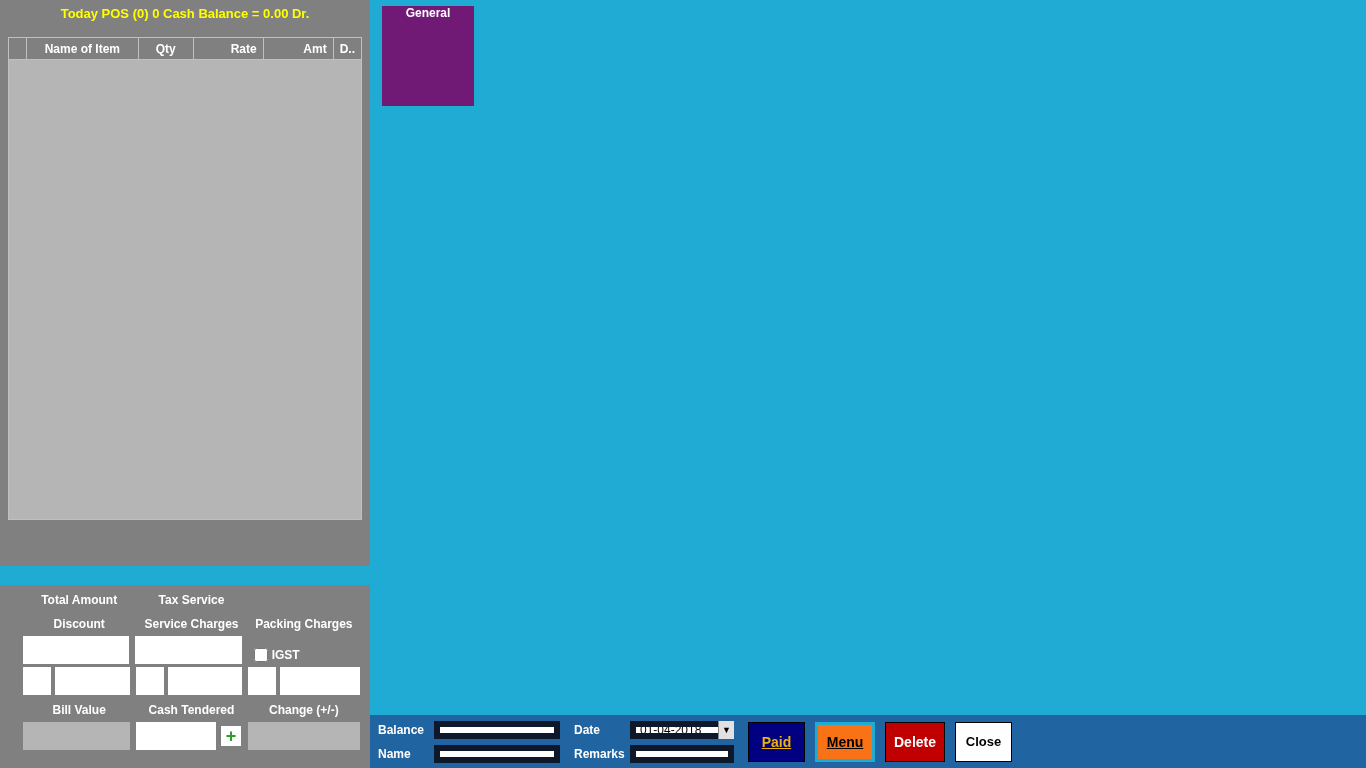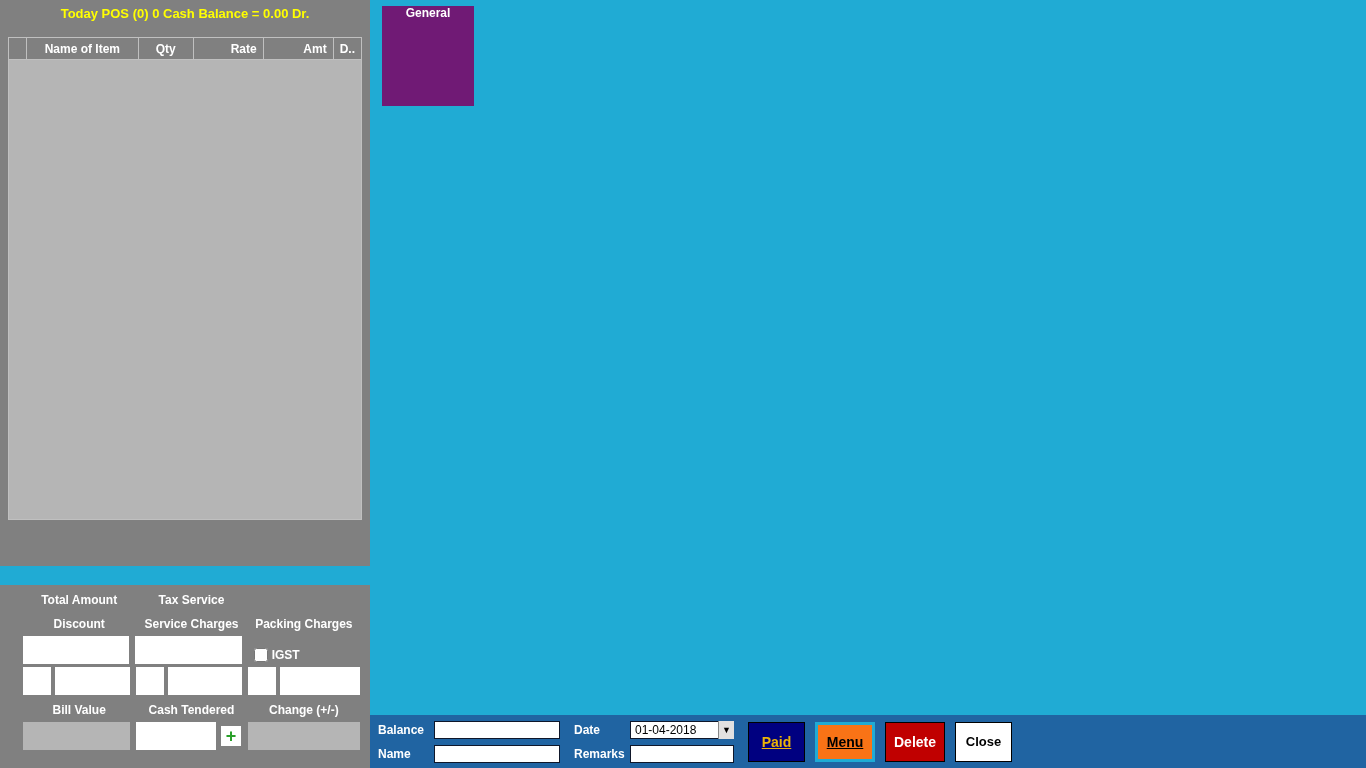--- a/index.html
+++ b/index.html
@@ -37,21 +37,21 @@
 .igst { display:flex; align-items:center; gap:4px; padding-top:10px; padding-left:6px; }
 .igst input { width:14px; height:14px; }
 .pair { display:flex; gap:4px; }
 .plus-btn { width:22px; height:22px; background:#fff; border:1px solid #808080; color:#2aa02a; font-size:18px; font-weight:bold; line-height:18px; display:flex; align-items:center; justify-content:center; cursor:pointer; margin-top:3px; }
 
 
 .bottom-strip { position:absolute; left:370px; top:715px; width:996px; height:53px; background:#2064a2; display:flex; align-items:center; padding:0 8px; gap:10px; color:#fff; font-weight:bold; font-size:12px; }
 .form-col { display:flex; flex-direction:column; gap:6px; margin-right:4px; }
 .form-row { display:flex; align-items:center; gap:6px; }
 .form-row label { width:50px; }
-.inp { height:18px; background:#fff; border:1px solid #0f172a; font-size:12px; color:#000; padding:0 4px; }
+.inp { height:18px; background:#fff; border:6px solid #0f172a; font-size:12px; color:#000; padding:0 4px; }
 .inp.mobile { width:126px; }
 .inp.name { width:126px; }
 .inp.date { width:104px; }
 .inp.remarks { width:104px; }
 .date-wrap { position:relative; }
 .date-wrap .drop { position:absolute; right:0; top:0; width:16px; height:18px; background:#e1e1e1; border-left:1px solid #888; display:flex; align-items:center; justify-content:center; font-size:9px; color:#000; pointer-events:none; }
 
 .btn { height:40px; border:1px solid #000; font-weight:bold; font-size:14px; display:flex; align-items:center; justify-content:center; cursor:pointer; padding:0 14px; }
 .btn-paid { background:#000080; color:#eab308; text-decoration:underline; width:57px; }
 .btn-menu { background:#f97316; color:#000; text-decoration:underline; border:3px solid #20abd4; width:60px;justify-content:center; }

